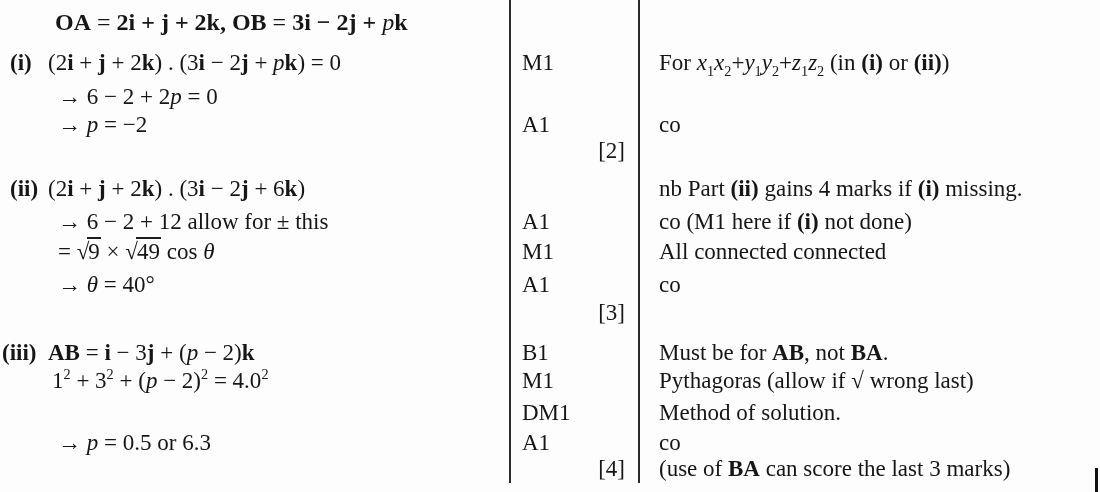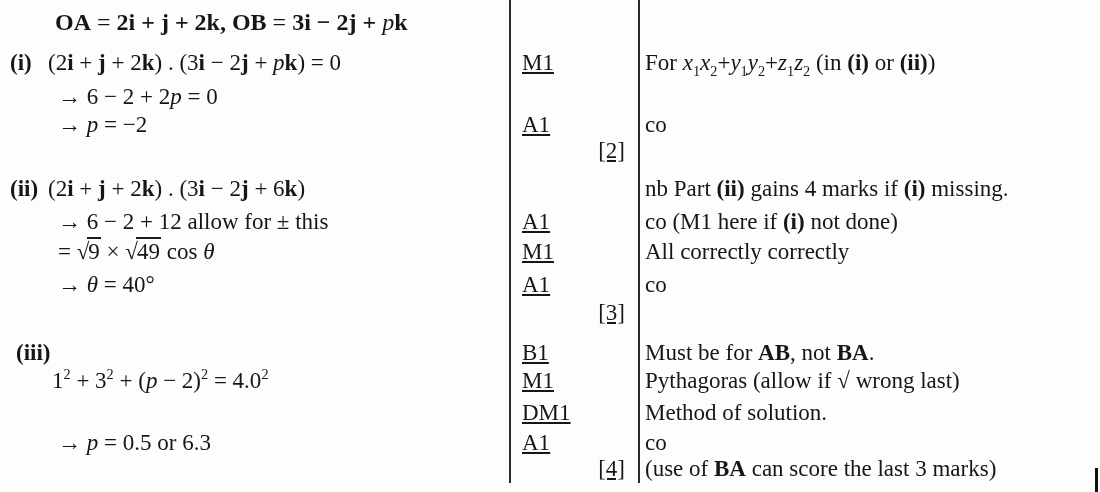--- a/index.html
+++ b/index.html
@@ -15,25 +15,25 @@
   .sheet{
     display:grid;
     grid-template-columns:510px 129px 461px;
     grid-template-rows:46px 34px 28px 26px 38px 33px 30px 33px 28px 40px 28px 32px 30px 26px 40px;
     width:1100px;height:492px;
   }
   .row{display:contents;}
   .c1,.c2,.c3{line-height:27px;padding-top:3px;box-sizing:border-box;white-space:nowrap;}
   .c1{display:flex;align-items:flex-start;}
   .part{min-width:48px;flex:none;font-weight:bold;padding-left:10px;box-sizing:border-box;}
-  .c2{display:flex;justify-content:space-between;align-items:flex-start;padding:3px 14px 0 12px;text-decoration:underline;}
-  .c3{padding-left:6px;}
+  .c2{display:flex;justify-content:space-between;align-items:flex-start;padding:3px 14px 0 12px;}
+  .c3{padding-left:20px;}
   
   .row:nth-child(1) .c1{padding-left:55px;padding-top:9px;font-size:24px;}
-  .row:nth-child(11) .part{padding-left:16px;}
+  .row:nth-child(11) .part{padding-left:2px;}
   .row:nth-child(3) .work,.row:nth-child(4) .work,.row:nth-child(7) .work,
   .row:nth-child(8) .work,.row:nth-child(9) .work,.row:nth-child(14) .work{padding-left:10px;}
   .row:nth-child(12) .work{padding-left:4px;}
   
   .seg-b{font-weight:bold;}
   .seg-i{font-style:italic;}
   .seg-sup{font-size:0.62em;vertical-align:super;line-height:0;}
   .seg-sub{font-size:0.62em;vertical-align:sub;line-height:0;}
   .seg-ov{border-top:2px solid #1c1c1c;margin-left:-2px;padding:0 1px;}
   
@@ -131,21 +131,21 @@
     <div class="row">
       <div class="c1">
         <span class="part"></span>
         <span class="work"><span>=  </span><span>√</span><span class="seg-ov">9</span><span> × </span><span>√</span><span class="seg-ov">49</span><span> cos </span><span class="seg-i">θ</span></span>
       </div>
       <div class="c2">
         <span class="mark">M1</span>
         <span class="total"></span>
       </div>
       <div class="c3">
-        <span class="comment"><span>All correctly correctly</span></span>
+        <span class="comment"><span>All connected connected</span></span>
       </div>
     </div>
 
     <div class="row">
       <div class="c1">
         <span class="part"></span>
         <span class="work"><span>→  </span><span class="seg-i">θ</span><span>  =  40°</span></span>
       </div>
       <div class="c2">
         <span class="mark">A1</span>
@@ -161,20 +161,21 @@
       <div class="c2">
         <span class="mark"></span>
         <span class="total">[3]</span>
       </div>
       <div class="c3"></div>
     </div>
 
     <div class="row">
       <div class="c1">
         <span class="part">(iii)</span>
+        <span class="work"><span class="seg-b">AB</span><span> = </span><span class="seg-b">i</span><span> − 3</span><span class="seg-b">j</span><span> + (</span><span class="seg-i">p</span><span> − 2)</span><span class="seg-b">k</span></span>
       </div>
       <div class="c2">
         <span class="mark">B1</span>
         <span class="total"></span>
       </div>
       <div class="c3">
         <span class="comment"><span>Must be for </span><span class="seg-b">AB</span><span>, not </span><span class="seg-b">BA</span><span>.</span></span>
       </div>
     </div>
 

